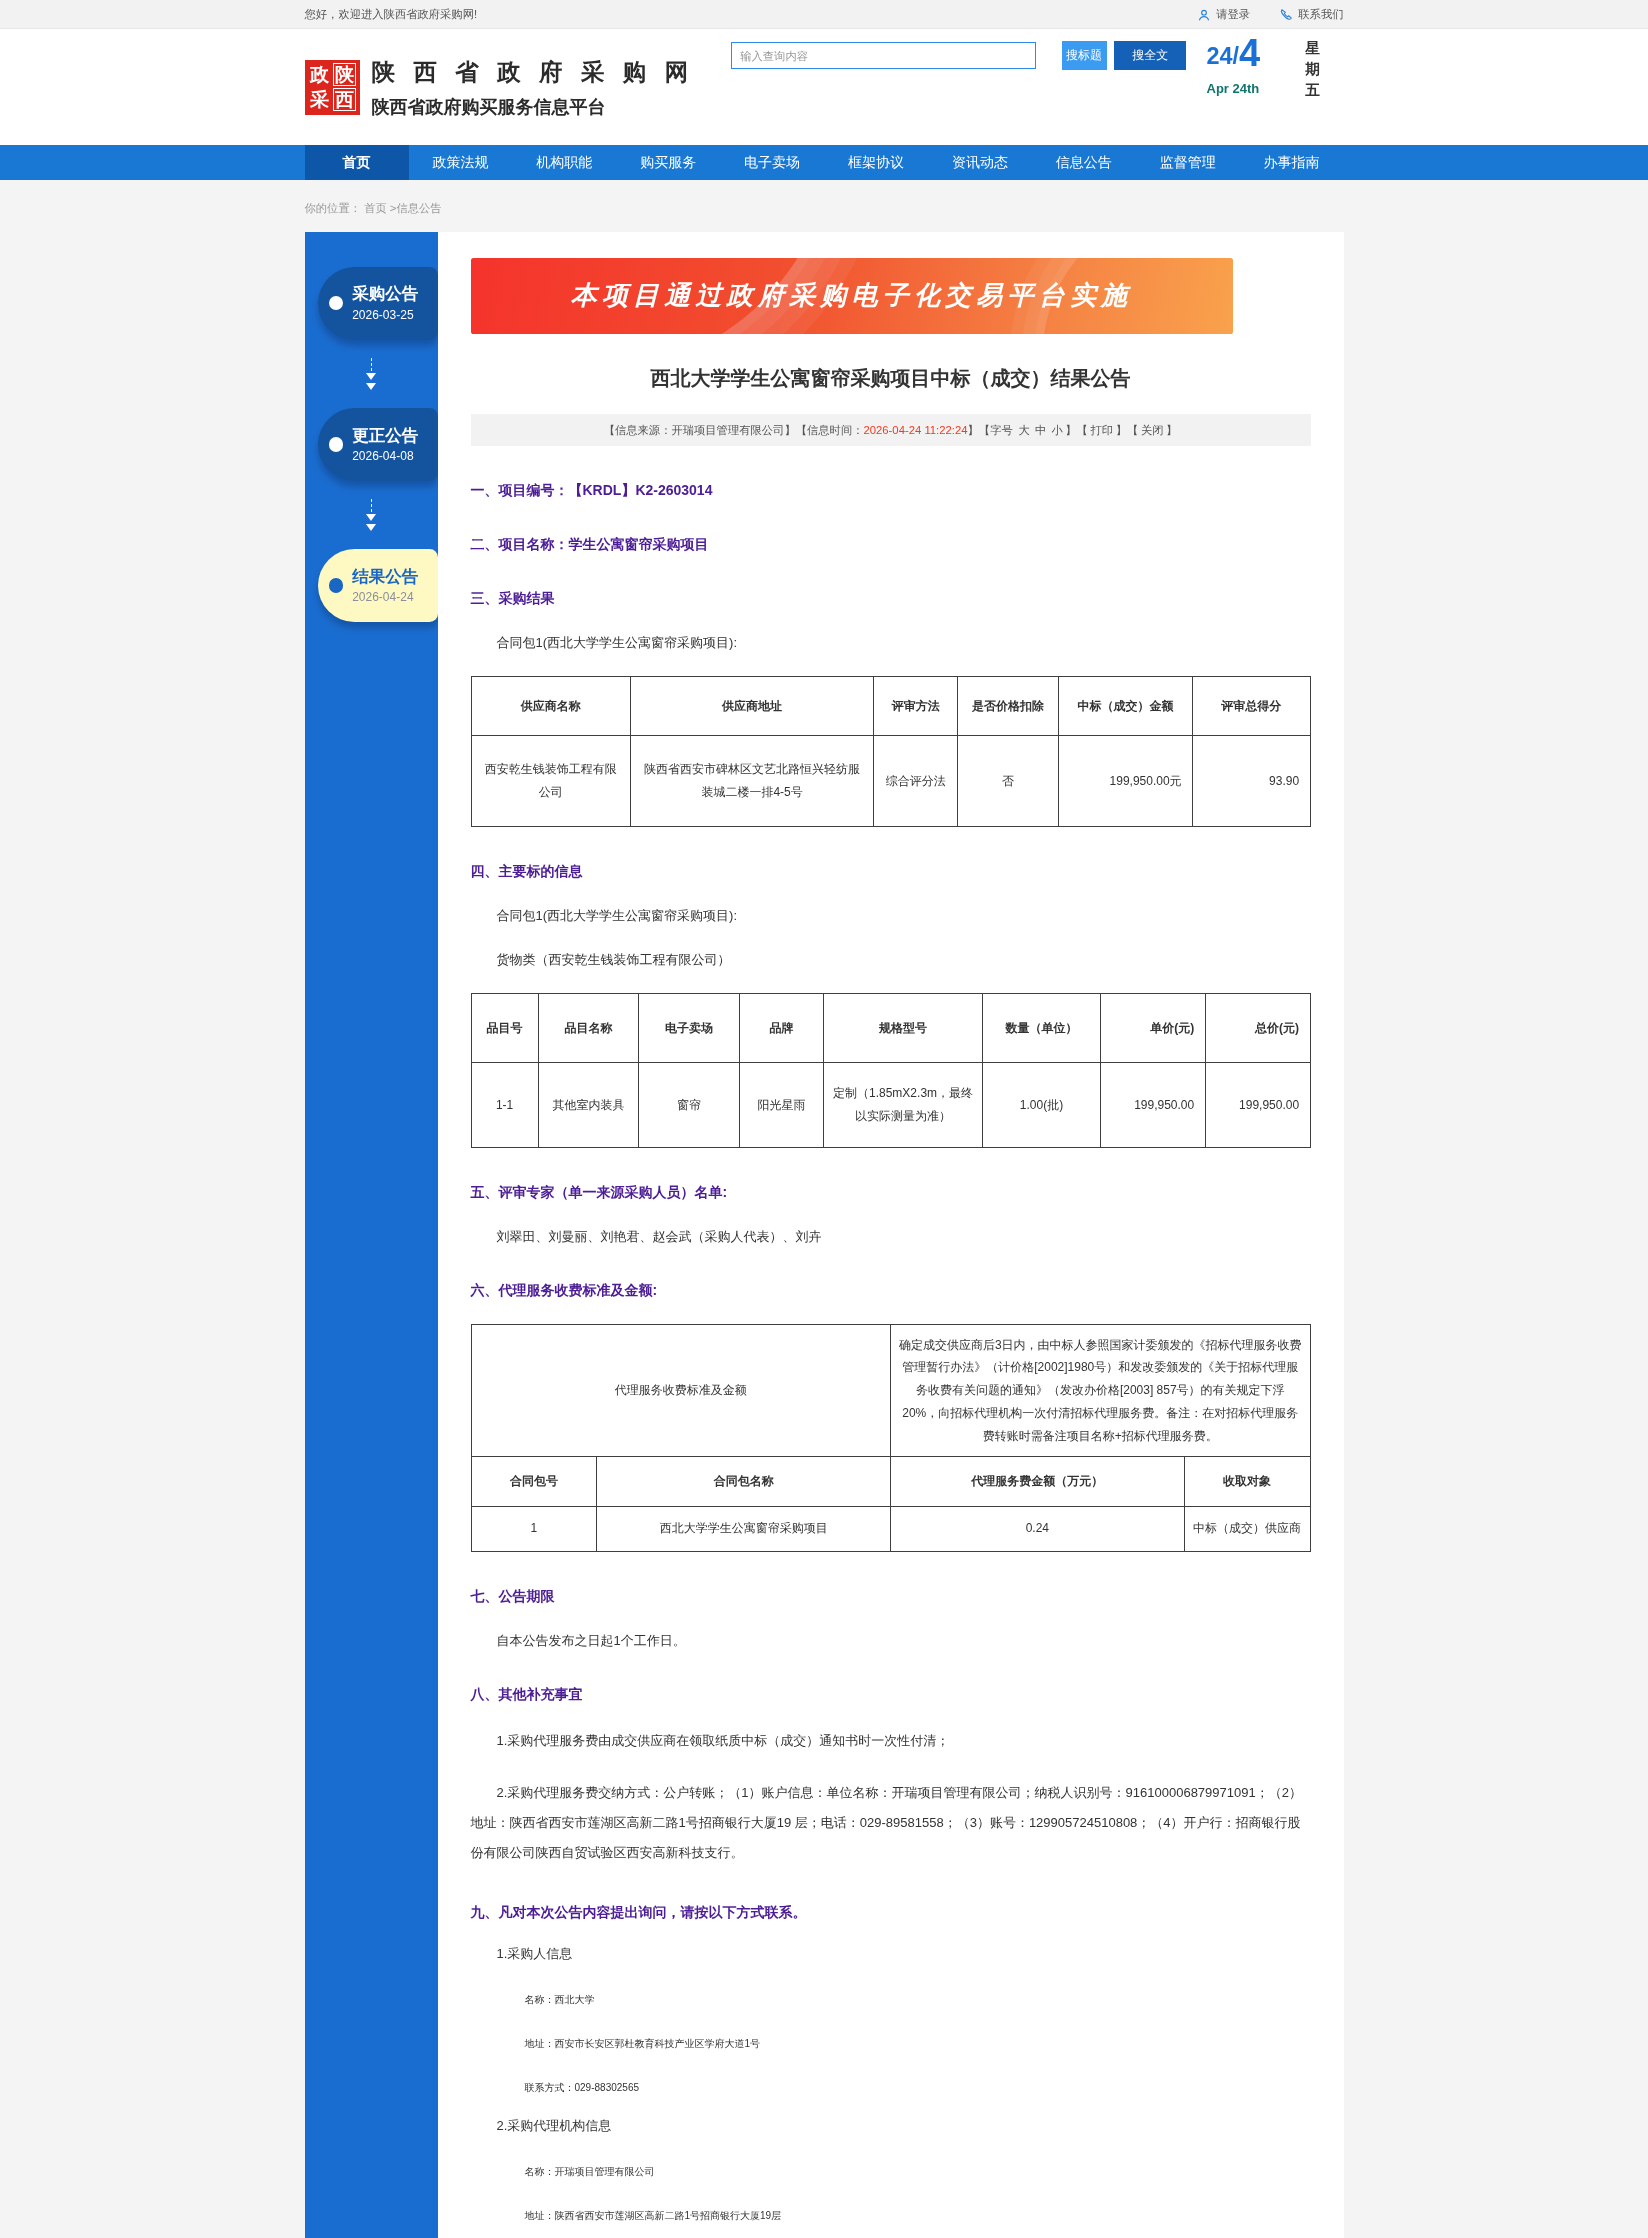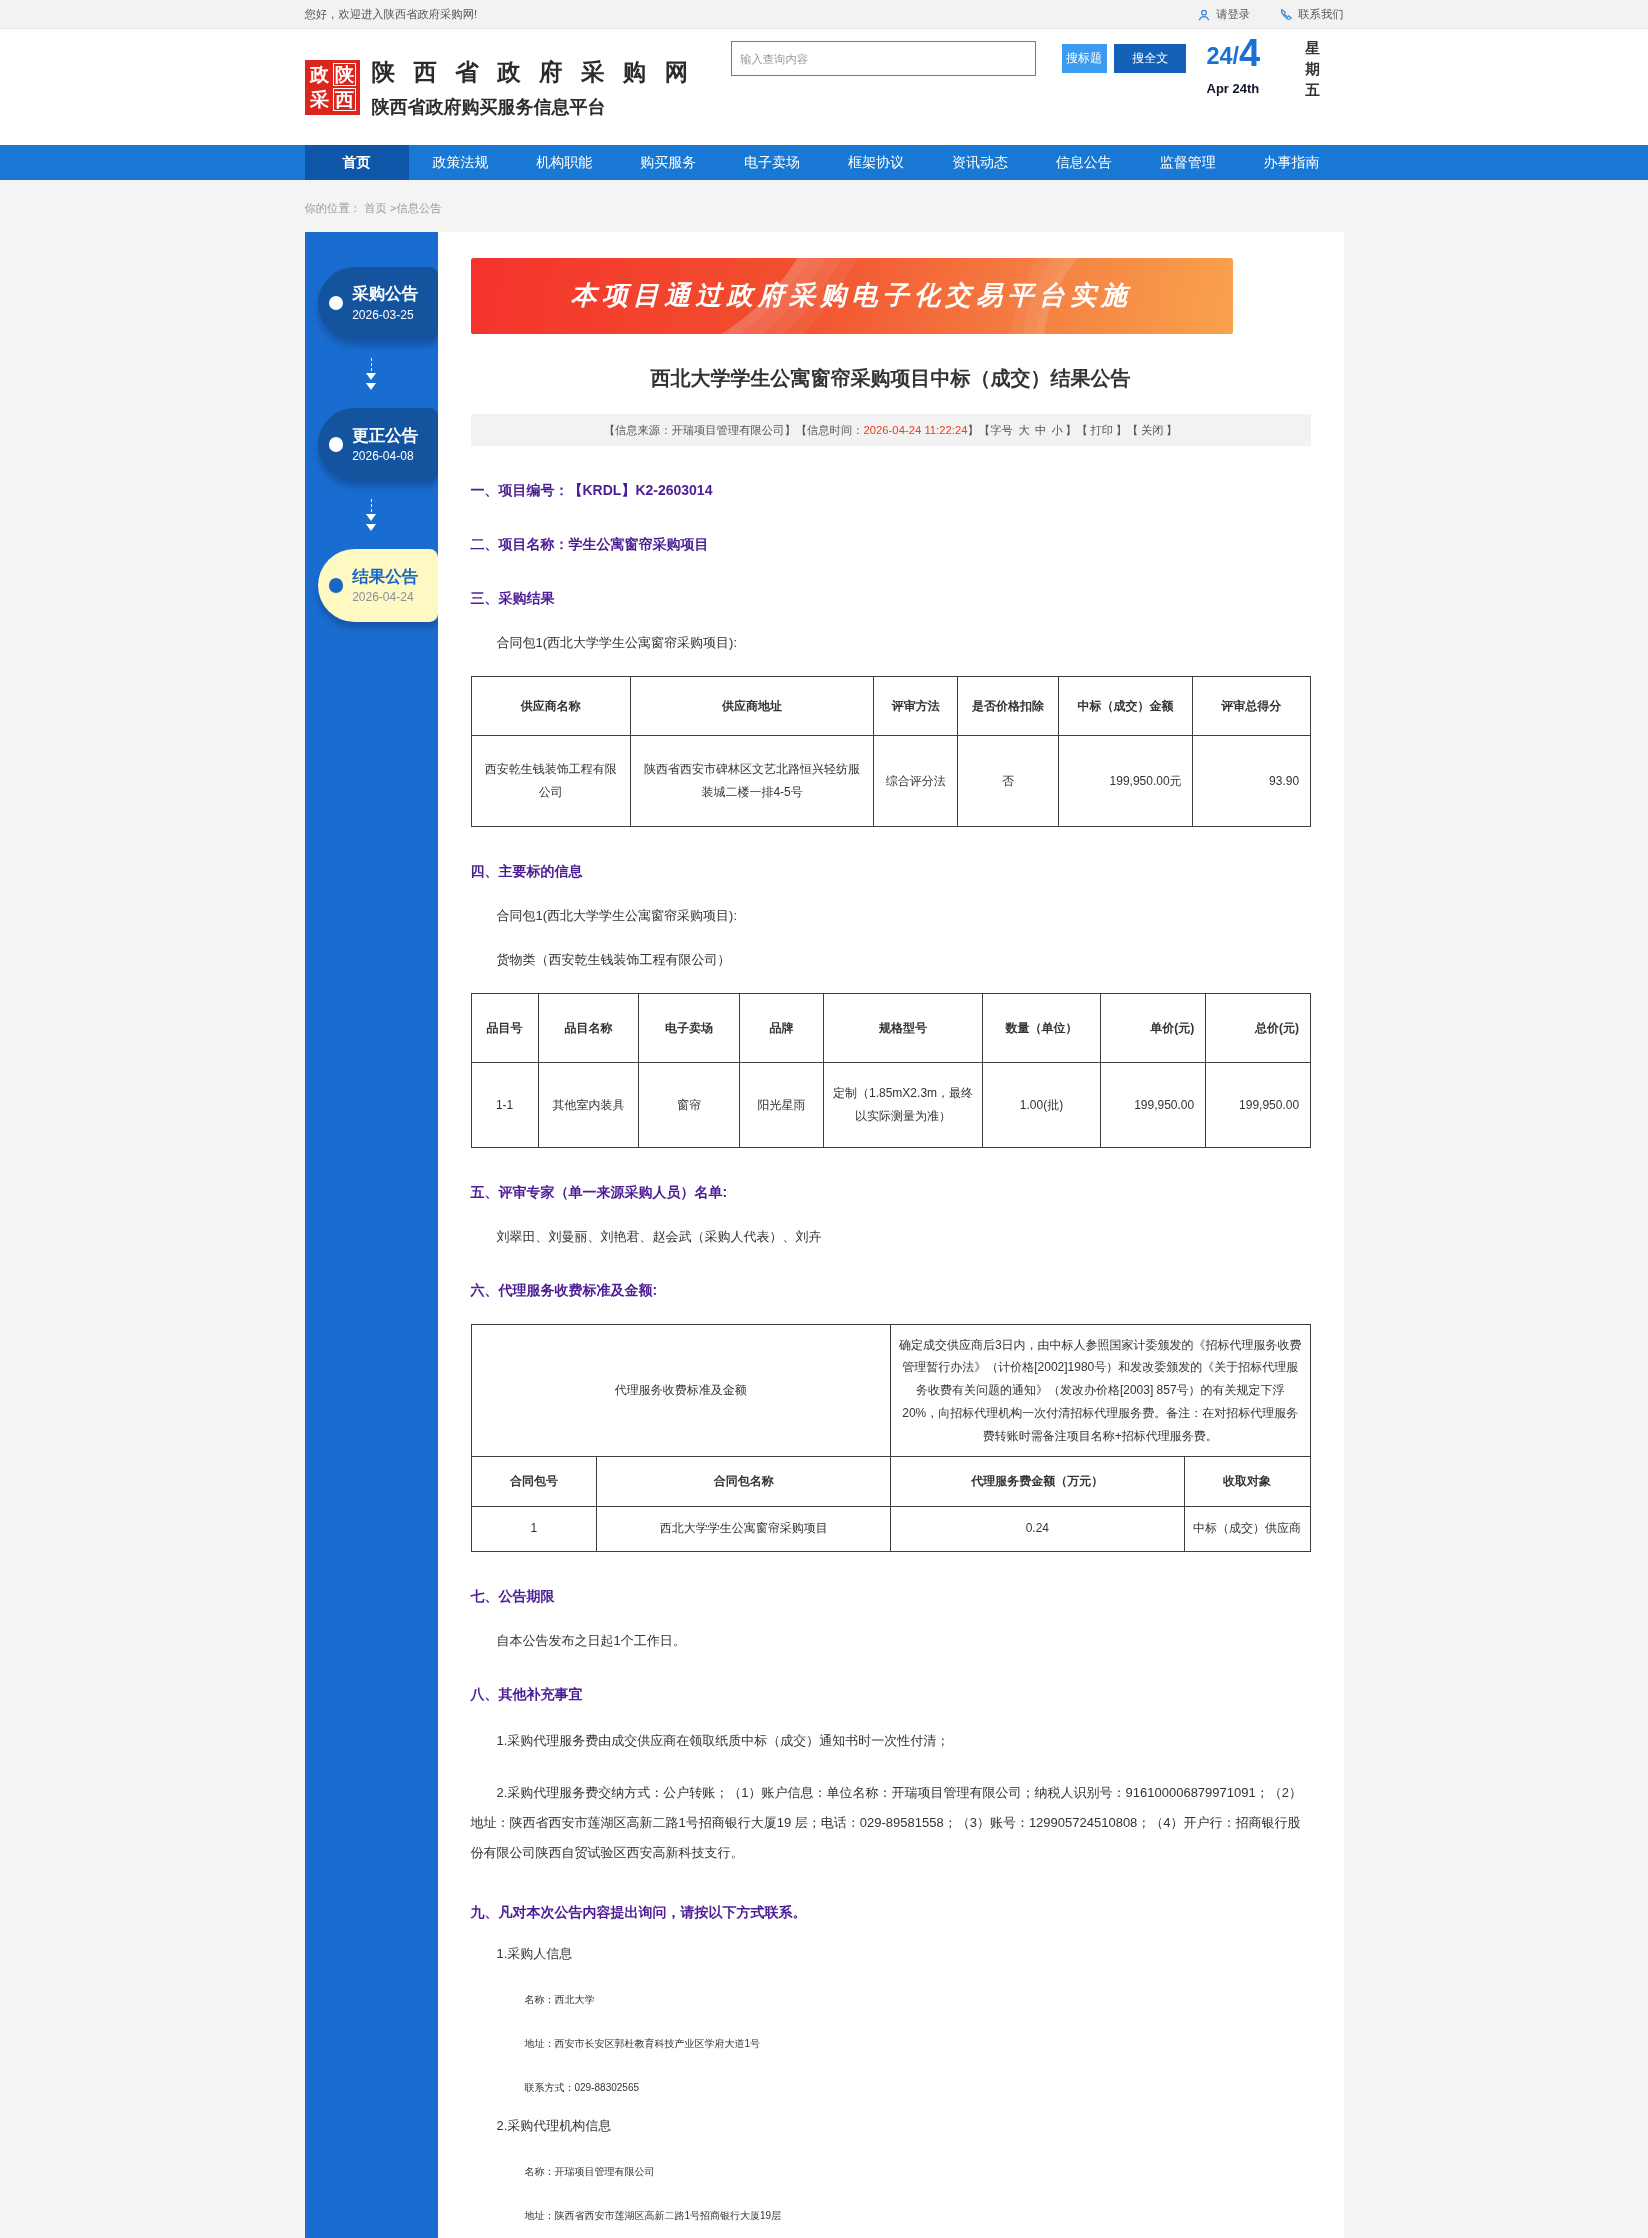--- a/index.html
+++ b/index.html
@@ -23,31 +23,31 @@
   .header { background:#fff; height:116px; }
   .header-inner { height:116px; display:flex; align-items:center; }
   .logo { width:55px; height:55px; background:#dc251c; display:grid; grid-template-columns:1fr 1fr; grid-template-rows:1fr 1fr; padding:3.5px; gap:1.7px; }
   .logo span { color:#fff; font-weight:bold; font-size:19px; display:flex; align-items:center; justify-content:center; line-height:1; }
   .logo .boxed { border:1.7px solid #fff; }
   .site-titles { margin-left:12px; }
   .site-name { font-size:23.4px; font-weight:bold; letter-spacing:6px; color:#2b2b2b; }
   .site-sub { font-size:18px; font-weight:bold; color:#2b2b2b; margin-top:7px; }
 
   .search-wrap { position:absolute; left:426px; top:12px; display:flex; align-items:center; }
-  .search-input { width:305px; height:35px; border:1.7px solid #2e8ae6; padding:0 8.7px; font-size:11.3px; color:#333; outline:none; font-family:inherit; }
+  .search-input { width:305px; height:27px; border:1.7px solid #2e8ae6; padding:0 8.7px; font-size:11.3px; color:#333; outline:none; font-family:inherit; }
   .search-input::placeholder { color:#999; }
   .search-btn { height:29px; border:none; color:#fff; font-size:12px; cursor:pointer; font-family:inherit; }
   .btn-title { width:45px; background:#3b9bf0; margin-left:26px; }
   .btn-full  { width:72px; background:#1561b8; margin-left:7.8px; }
 
   .date-block { position:absolute; left:902px; top:5.2px; display:flex; }
   .dm { color:#1a70d4; font-weight:bold; line-height:1; display:flex; align-items:flex-start; }
   .dm .d { font-size:23.4px; padding-top:10.4px; }
   .dm .m { font-size:38px; }
-  .den { font-size:13px; font-weight:bold; color:#0f172a; margin-top:8.7px; }
+  .den { font-size:13px; font-weight:bold; color:#0f766e; margin-top:8.7px; }
   .weekday { width:17.3px; margin-left:45px; margin-top:3.5px; font-size:14.7px; font-weight:bold; color:#333; line-height:21px; word-break:break-all; }
 
   
   .nav { background:#1878d4; height:35px; }
   .nav-inner { display:flex; height:35px; }
   .nav-item { color:#fff; font-size:14px; line-height:35px; text-align:center; flex:1; }
   .nav-item.active { flex:0 0 104px; background:#0e56a7; font-weight:bold; }
 
   
   .breadcrumb { padding:21px 0 15.6px; }

